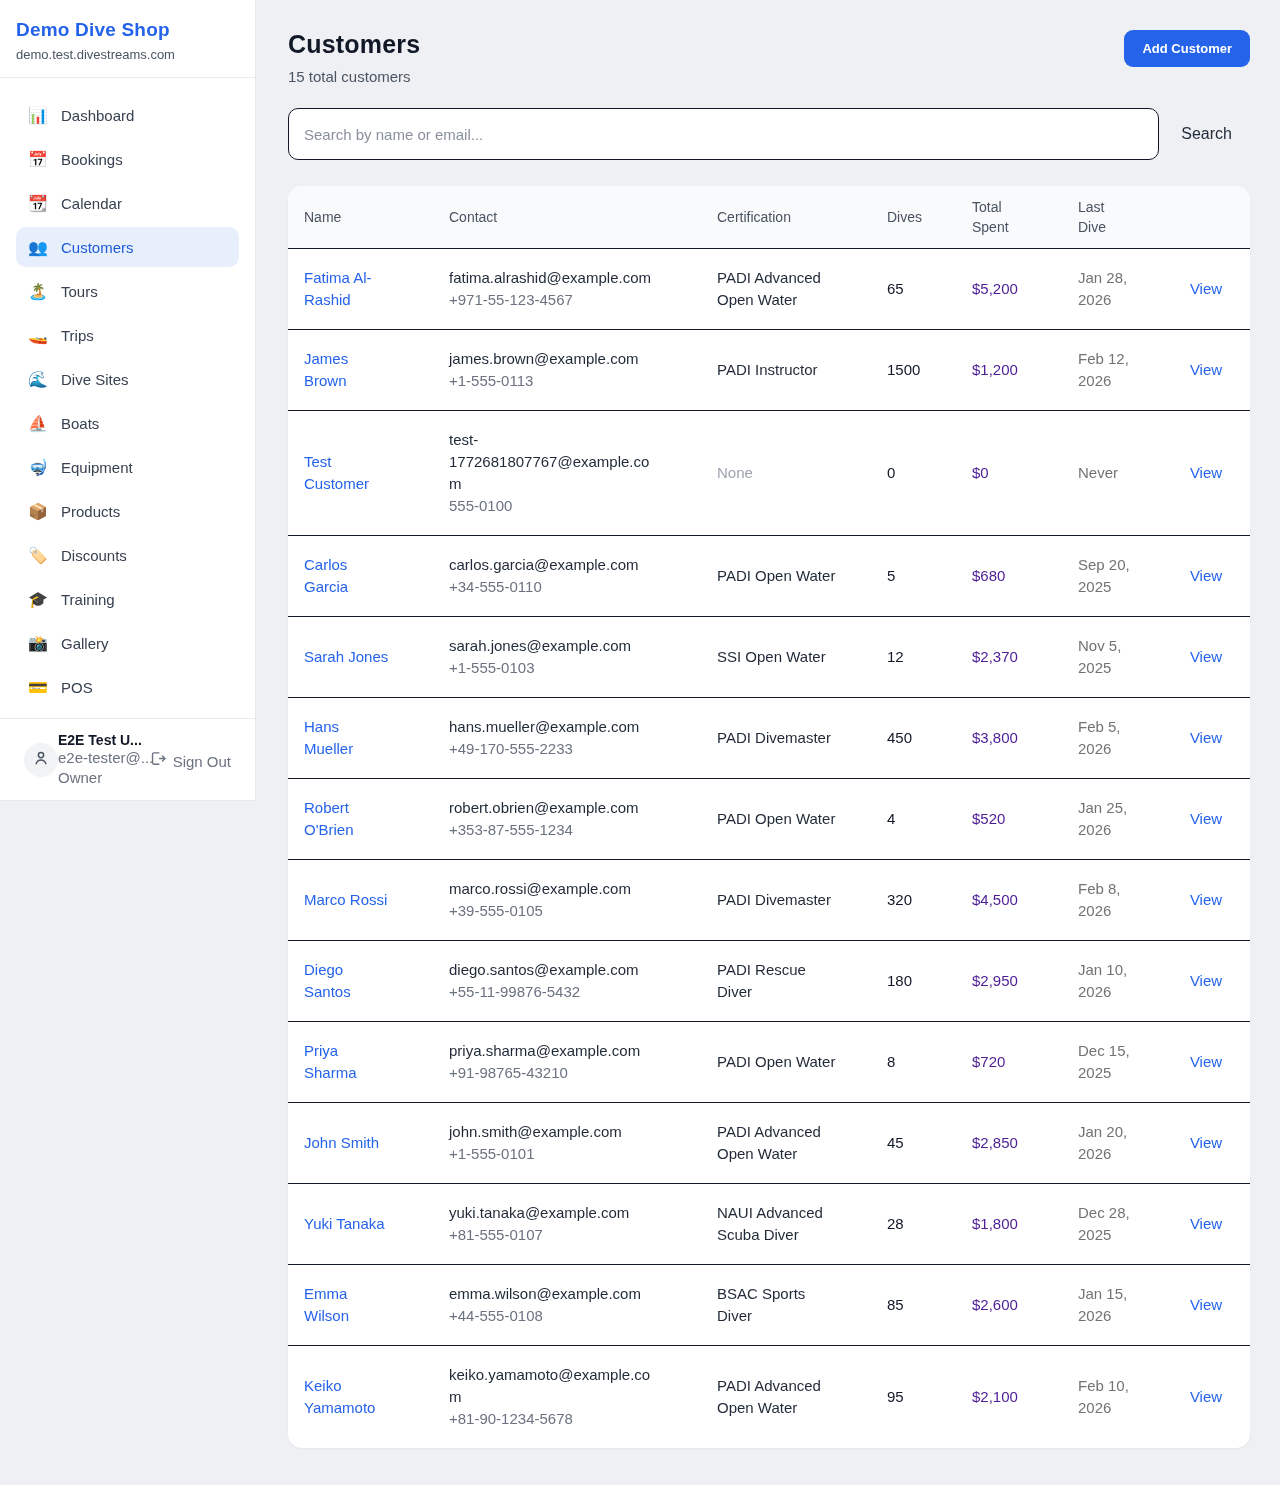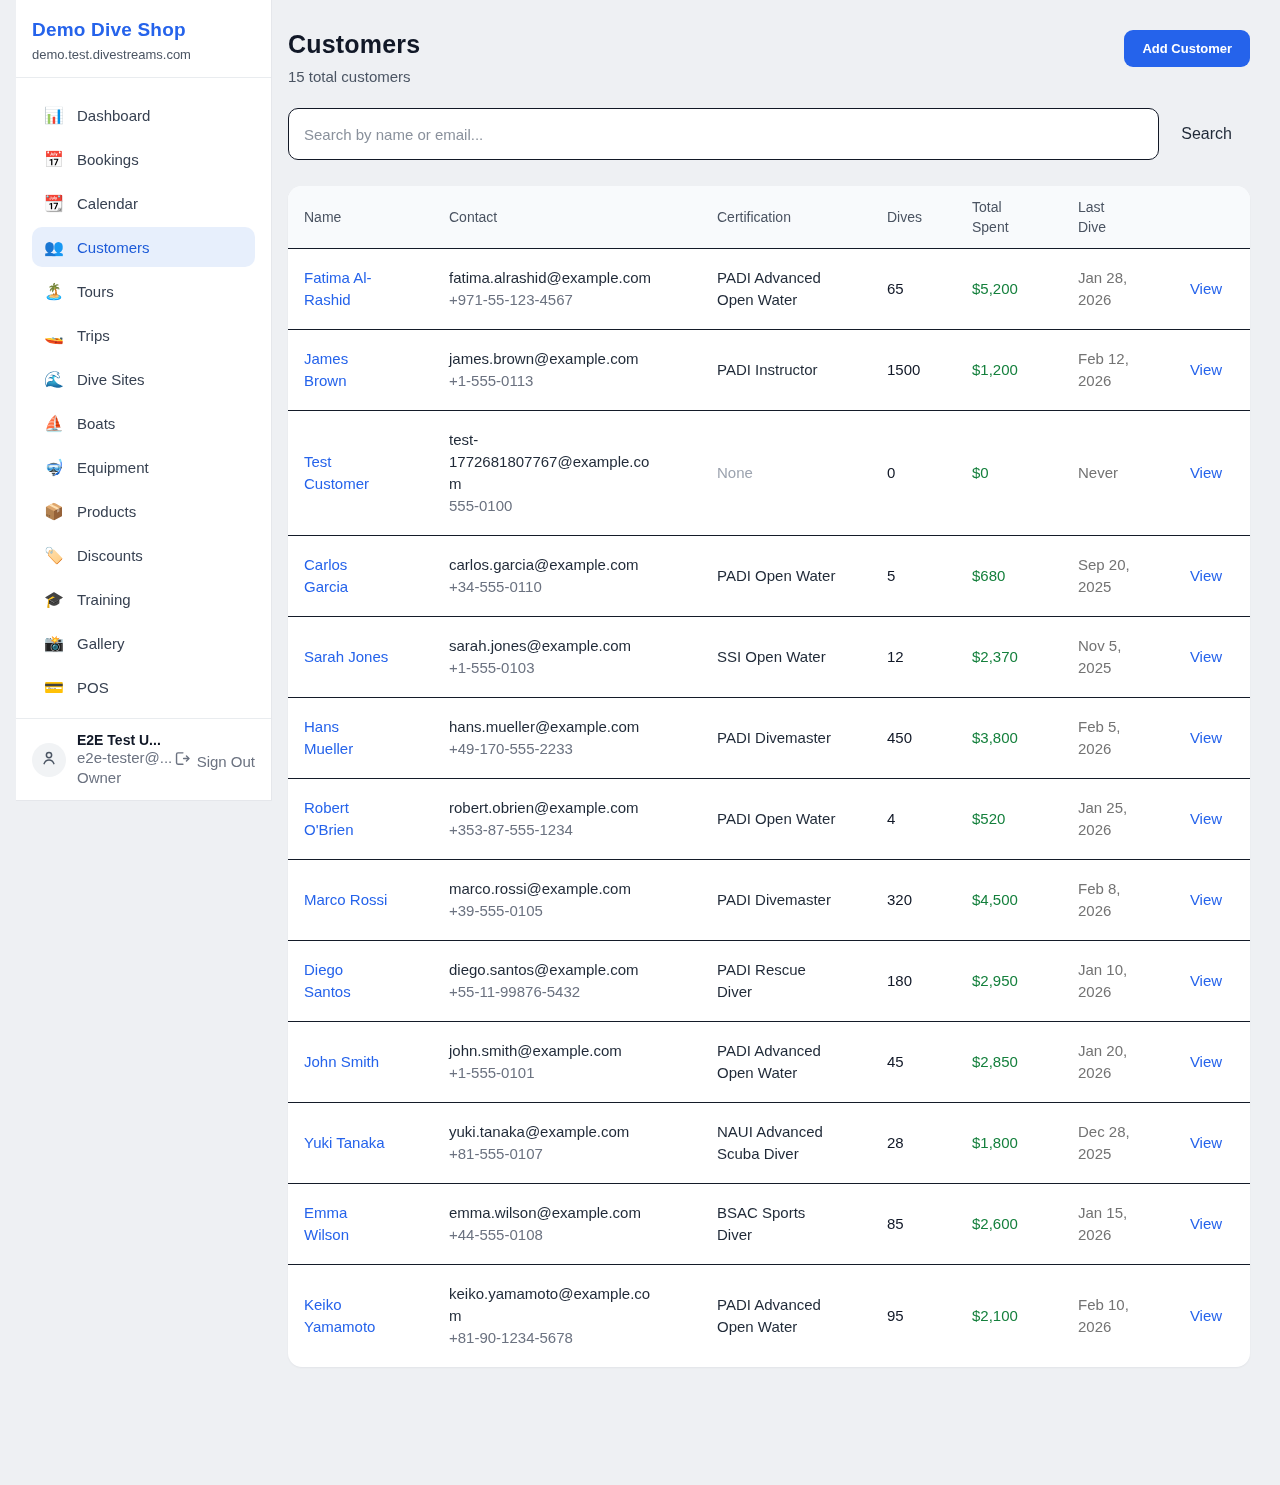--- a/index.html
+++ b/index.html
@@ -8,42 +8,42 @@
     height:1485px;
     background:#eef0f3;
     font-family:"Liberation Sans", sans-serif;
     color:#111827;
     position:relative;
     overflow:hidden;
   }
 
   
   .sidebar {
-    position:absolute; top:0; left:16px;
+    position:absolute; top:0; left:0;
     width:256px; height:801px;
     background:#ffffff;
     border-right:1px solid #e5e7eb;
     border-bottom:1px solid #e5e7eb;
     display:flex; flex-direction:column;
   }
   .sidebar-header { padding:19px 16px 15px 16px; border-bottom:1px solid #e9ecef; }
   .shop-title { color:#2563eb; font-size:19px; font-weight:bold; letter-spacing:.2px; }
   .shop-domain { color:#4b5563; font-size:13px; margin-top:6px; }
   .sidebar-nav { padding:17px 16px 0 16px; }
   .nav-item {
     display:flex; align-items:center; gap:13px;
     height:40px; padding:0 12px; margin-bottom:4px;
     border-radius:10px; cursor:pointer;
     font-size:15px; color:#374151;
   }
   .nav-item.active { background:#e7effc; color:#1d5bd8; font-weight:500; }
   .nav-icon { width:20px; font-size:16px; text-align:center; flex:none; }
   .sidebar-footer {
     margin-top:auto; border-top:1px solid #e9ecef;
-    padding:13px 16px; display:flex; align-items:center; gap:11px;
+    padding:13px 24px; display:flex; align-items:center; 
   }
   .avatar {
     width:34px; height:34px; border-radius:50%; background:#f1f3f5;
     display:flex; align-items:center; justify-content:center; flex:none;
   }
   .user-info { min-width:0; flex:1; }
   .user-name { font-size:14px; font-weight:bold; color:#111827; white-space:nowrap; }
   .user-email, .user-role { font-size:15px; color:#6b7280; line-height:1.3; white-space:nowrap; }
   .signout {
     display:flex; align-items:flex-end; gap:7px;
@@ -90,21 +90,21 @@
   tbody td {
     padding:18px 8px 18px 16px; vertical-align:middle;
     font-size:15px; line-height:22px; color:#111827;
   }
   tbody tr + tr td { border-top:1px solid #141b29; }
   .name-link { color:#2563eb; font-weight:500; text-decoration:none; display:block; max-width:88px; cursor:pointer; }
   .email { color:#1f2937; max-width:212px; overflow-wrap:break-word; }
   .phone { color:#6b7280; }
   .cert-inner { color:#1f2937; max-width:122px; }
   .cert-inner.muted { color:#9ca3af; }
-  .spent { color:#15803d; }
+  .spent { color:#4c1d95; }
   .last-inner { color:#737373; max-width:76px; }
   .view-link { color:#2563eb; font-weight:500; text-decoration:none; cursor:pointer; }
   .c-view { text-align:center; padding-left:0; }
 </style>
 </head>
 <body>
 
 <aside class="sidebar">
   <div class="sidebar-header">
     <div class="shop-title">Demo Dive Shop</div>
@@ -403,20 +403,38 @@
             </td>
             <td class="c-dives">180</td>
             <td class="c-spent spent">$2,950</td>
             <td class="c-last">
               <div class="last-inner">Jan 10, 2026</div>
             </td>
             <td class="c-view"><a class="view-link">View</a></td>
           </tr>
           <tr>
             <td class="c-name">
+              <a class="name-link">Priya Sharma</a>
+            </td>
+            <td class="c-contact">
+              <div class="email">priya.sharma@example.com</div>
+              <div class="phone">+91-98765-43210</div>
+            </td>
+            <td class="c-cert">
+              <div class="cert-inner">PADI Open Water</div>
+            </td>
+            <td class="c-dives">8</td>
+            <td class="c-spent spent">$720</td>
+            <td class="c-last">
+              <div class="last-inner">Dec 15, 2025</div>
+            </td>
+            <td class="c-view"><a class="view-link">View</a></td>
+          </tr>
+          <tr>
+            <td class="c-name">
               <a class="name-link">John Smith</a>
             </td>
             <td class="c-contact">
               <div class="email">john.smith@example.com</div>
               <div class="phone">+1-555-0101</div>
             </td>
             <td class="c-cert">
               <div class="cert-inner">PADI Advanced Open Water</div>
             </td>
             <td class="c-dives">45</td>

